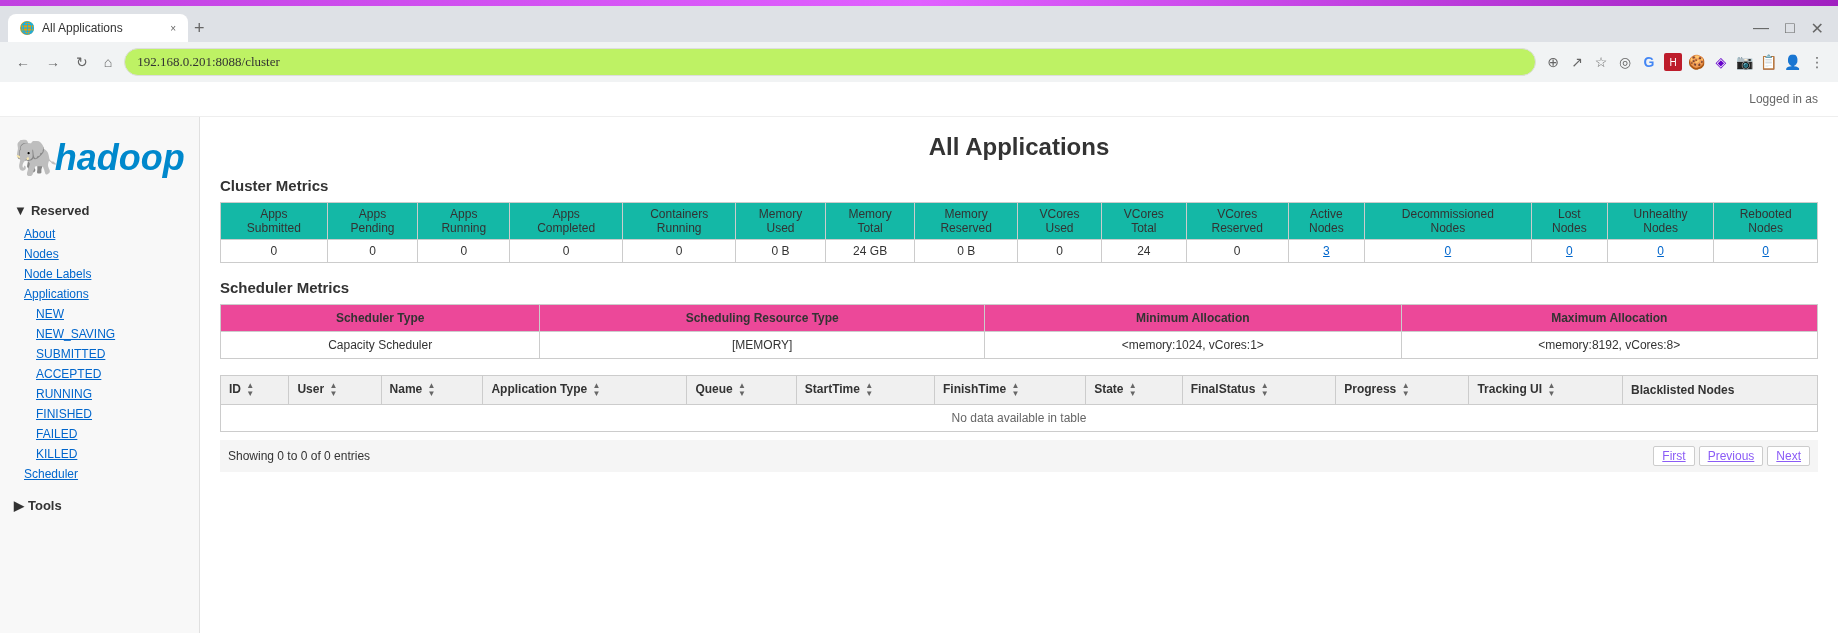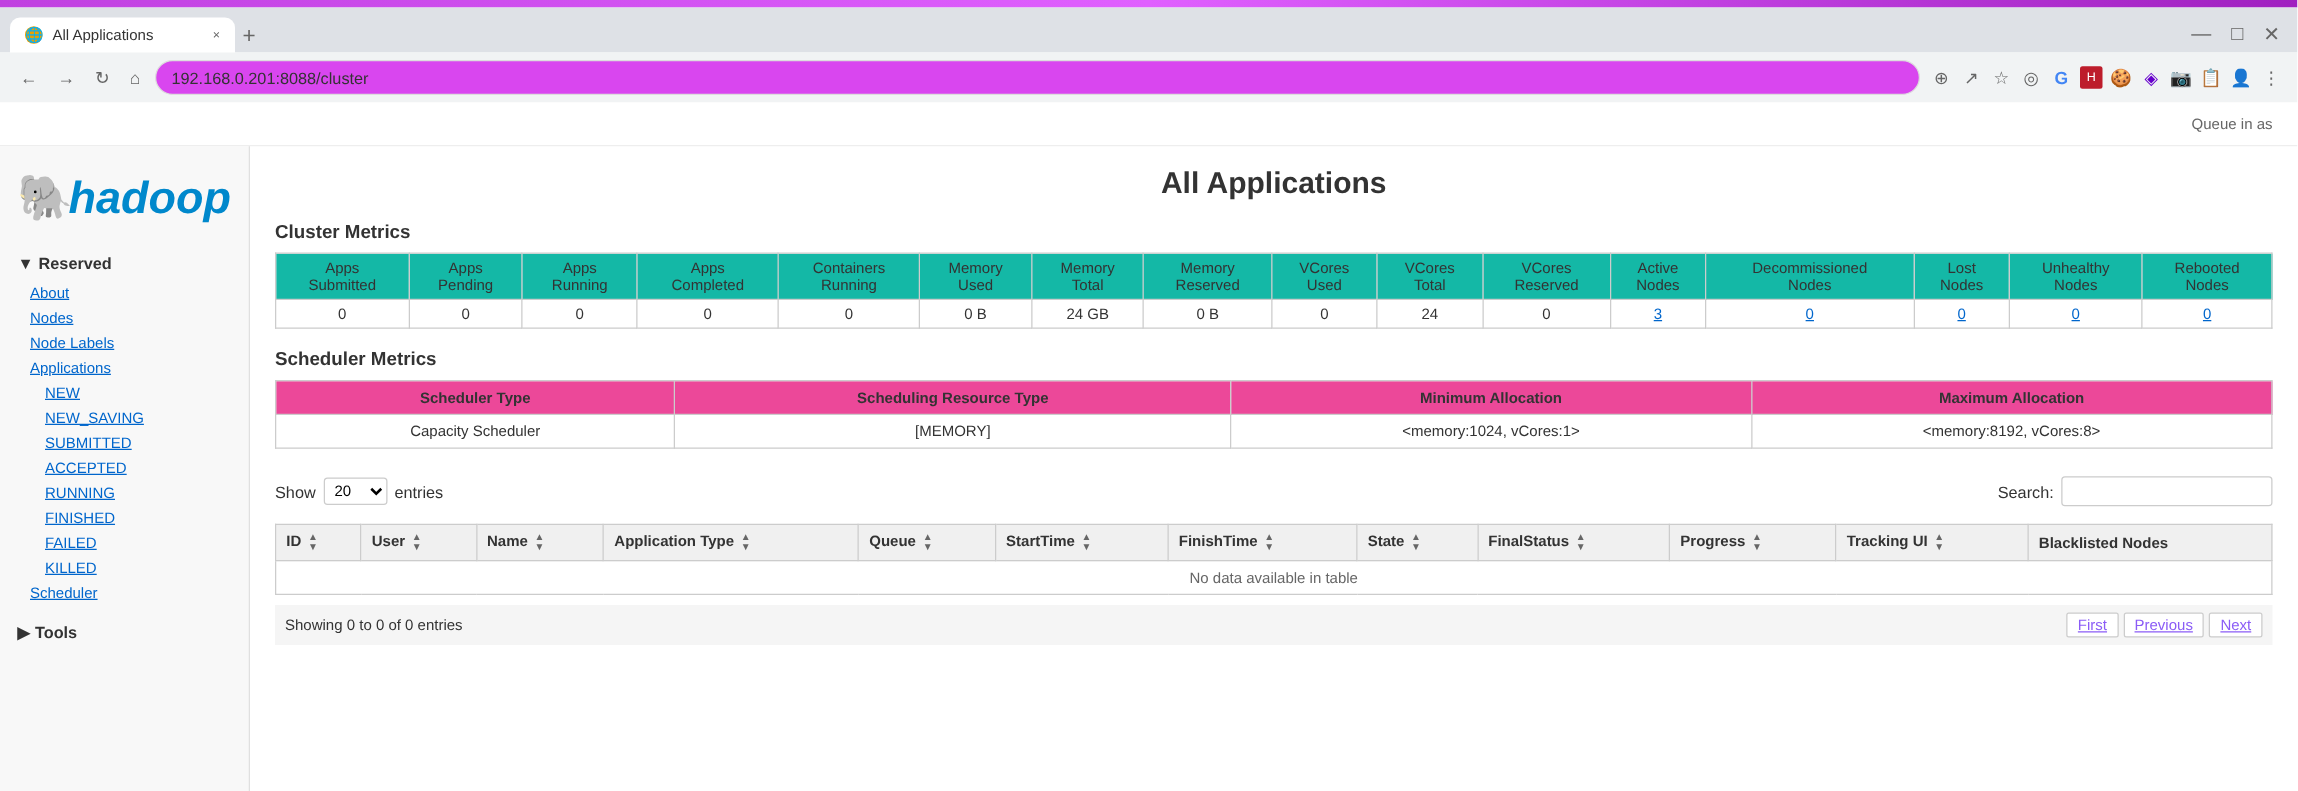--- a/index.html
+++ b/index.html
@@ -7,21 +7,21 @@
     .tab-bar { display: flex; align-items: center; background: #dee1e6; padding: 8px 8px 0 8px; height: 36px; }
     .browser-tab { display: flex; align-items: center; background: #fff; border-radius: 8px 8px 0 0; padding: 6px 12px; font-size: 12px; color: #333; gap: 8px; height: 28px; min-width: 180px; }
     .browser-tab .tab-favicon { width: 14px; height: 14px; background: #e8a000; border-radius: 50%; display: inline-block; }
     .tab-close { font-size: 10px; color: #666; cursor: pointer; margin-left: auto; }
     .new-tab-btn { background: none; border: none; font-size: 18px; color: #666; cursor: pointer; padding: 0 6px; }
     .tab-right { margin-left: auto; display: flex; align-items: center; gap: 4px; }
     .browser-minimize { font-size: 16px; color: #666; padding: 2px 6px; cursor: pointer; }
 
     .address-bar { display: flex; align-items: center; padding: 6px 12px; gap: 8px; background: #f1f3f4; height: 40px; }
     .nav-btn { background: none; border: none; font-size: 14px; color: #666; cursor: pointer; padding: 2px 4px; }
-    .address-input { flex: 1; border: none; background: #d946ef; border-radius: 16px; padding: 4px 12px; font-size: 13px; color: #333; border: 1px solid #ddd; height: 28px; }
+    .address-input { flex: 1; border: none; background: #bef264; border-radius: 16px; padding: 4px 12px; font-size: 13px; color: #333; border: 1px solid #ddd; height: 28px; font-family: Liberation Serif, serif; }
     .toolbar-icons { display: flex; align-items: center; gap: 6px; margin-left: auto; }
     .toolbar-icon { width: 18px; height: 18px; display: flex; align-items: center; justify-content: center; font-size: 14px; cursor: pointer; color: #666; }
 
     
     .page { display: flex; flex-direction: column; min-height: calc(633px - 76px); }
     .page-header { background: #fff; padding: 10px 20px; border-bottom: 1px solid #eee; display: flex; justify-content: flex-end; font-size: 12px; color: #666; }
 
     .content-wrapper { display: flex; flex: 1; }
 
     
@@ -108,21 +108,21 @@
     <span class="toolbar-icon" style="color:#6600cc;">◈</span>
     <span class="toolbar-icon">📷</span>
     <span class="toolbar-icon">📋</span>
     <span class="toolbar-icon">👤</span>
     <span class="toolbar-icon">⋮</span>
   </div>
 </div>
 
 <div class="page">
   <div class="page-header">
-    <span>Queue in as</span>
+    <span>Logged in as</span>
   </div>
 
   <div class="content-wrapper">
 
     <div class="sidebar">
 
       <div class="logo-area" style="padding: 10px 14px 14px 14px;">
         <span style="font-size:36px;">🐘</span>
         <span class="hadoop-text">hadoop</span>
       </div>
@@ -215,35 +215,20 @@
         <tbody>
           <tr>
             <td>Capacity Scheduler</td>
             <td>[MEMORY]</td>
             <td>&lt;memory:1024, vCores:1&gt;</td>
             <td>&lt;memory:8192, vCores:8&gt;</td>
           </tr>
         </tbody>
       </table>
 
-      <div class="show-bar">
-        <div class="show-bar-left">
-          <span>Show</span>
-          <select class="show-select">
-            <option>20</option>
-            <option>50</option>
-            <option>100</option>
-          </select>
-          <span>entries</span>
-        </div>
-        <div class="search-bar">
-          <span>Search:</span>
-          <input class="search-input" type="text" style="">
-        </div>
-      </div>
 
       <table class="apps-table">
         <thead>
           <tr>
             <th>ID <span class="sort-arrows">▲<br>▼</span></th>
             <th>User <span class="sort-arrows">▲<br>▼</span></th>
             <th>Name <span class="sort-arrows">▲<br>▼</span></th>
             <th>Application Type <span class="sort-arrows">▲<br>▼</span></th>
             <th>Queue <span class="sort-arrows">▲<br>▼</span></th>
             <th>StartTime <span class="sort-arrows">▲<br>▼</span></th>

